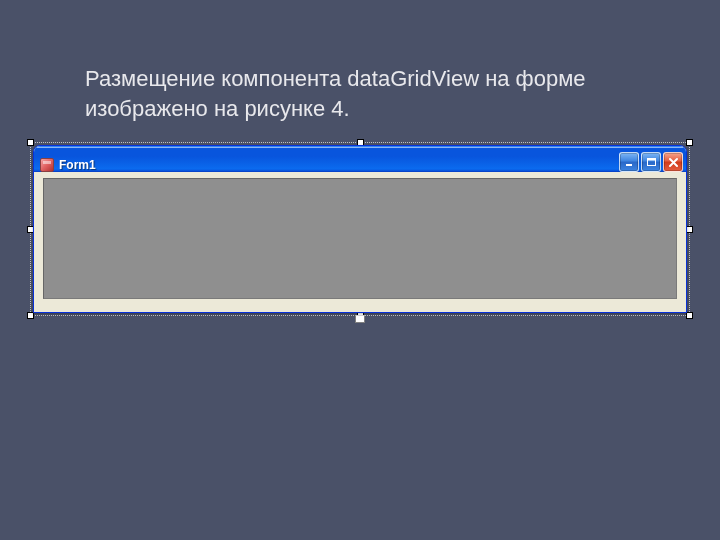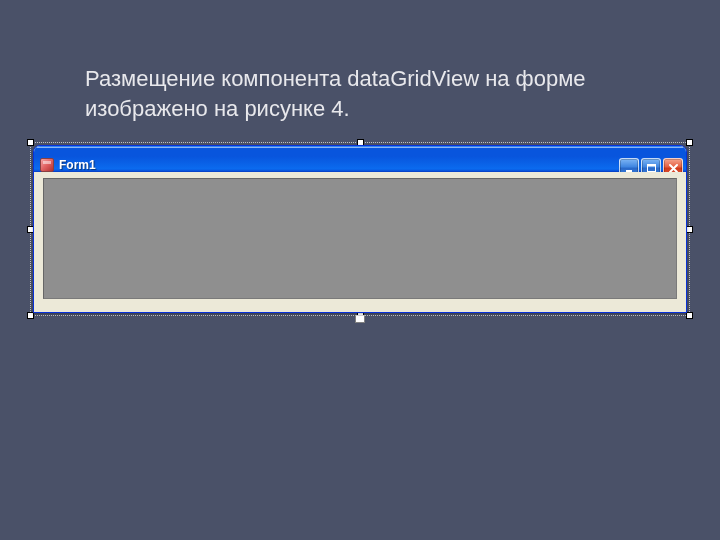--- a/index.html
+++ b/index.html
@@ -87,21 +87,21 @@
     .titlebar {
       height: 26px;
       background: linear-gradient(to bottom,
         #3b95ff 0%,
         #0855dd 8%,
         #0855dd 40%,
         #0b6bef 88%,
         #0855dd 95%,
         #063abf 100%);
       display: flex;
-      align-items: flex-start;
+      align-items: flex-end;
       padding: 12px 3px 0 6px;
       position: relative;
     }
     
     .titlebar::before {
       content: "";
       position: absolute;
       top: 1px;
       left: 3px;
       right: 3px;

